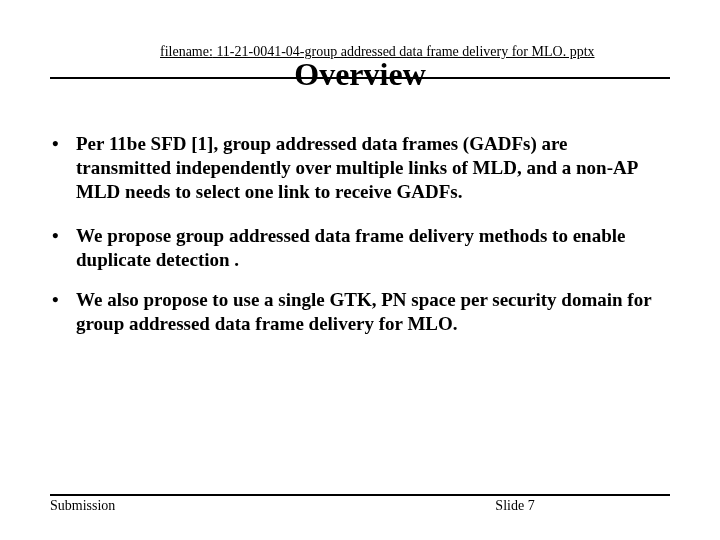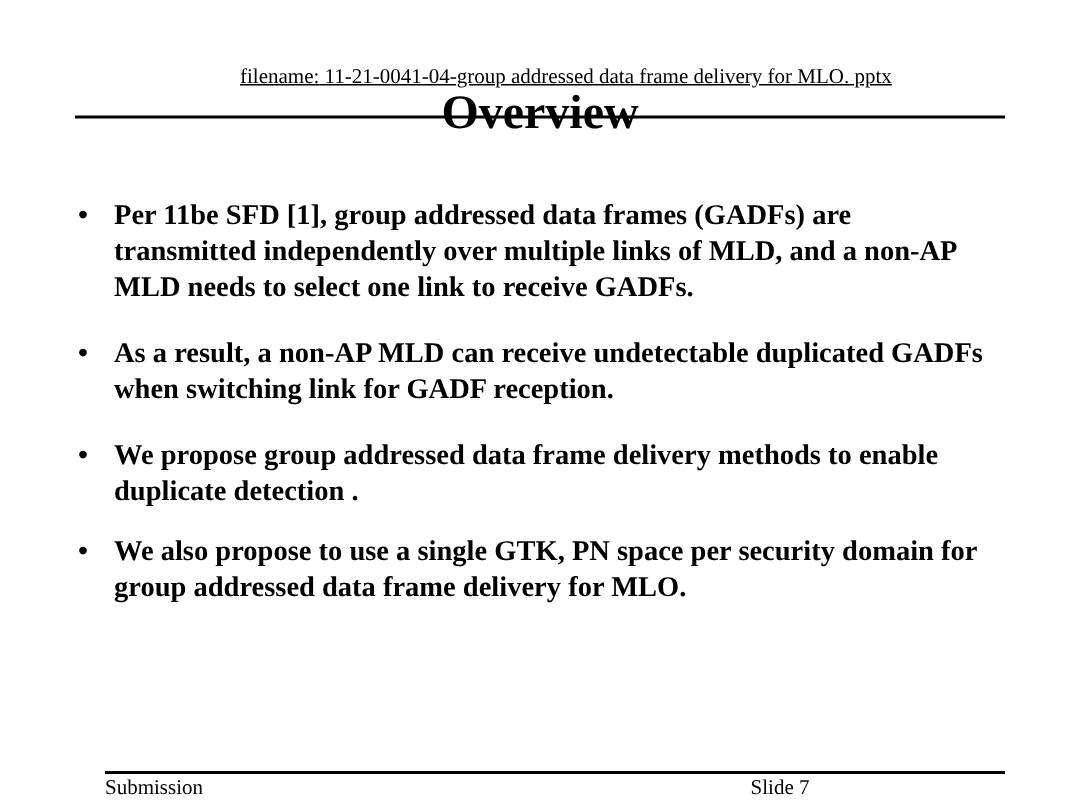--- a/index.html
+++ b/index.html
@@ -62,27 +62,26 @@
       position: absolute;
       left: 2px;
       top: 0;
       font-size: 19px;
     }
     ul.bullets > li.tight {
       margin-bottom: 16px;
     }
     .footer {
       position: absolute;
-      bottom: 6px;
+      bottom: 26px;
       left: 50px;
       right: 50px;
       border-top: 2px solid #000;
       font-size: 14px;
       padding-top: 2px;
-      margin-left: 20px;
     }
     .footer-row {
       display: flex;
       justify-content: space-between;
     }
     .footer-left { text-align: left; flex: 1; }
     .footer-center { text-align: center; flex: 1; }
     .footer-right { text-align: right; flex: 1; }
   </style>
 </head>
@@ -90,21 +89,20 @@
 
 <div class="header">
   <span class="fn-label">filename:</span><span class="fn-value"> 11-21-0041-04-group addressed data frame delivery for MLO. pptx</span>
 </div>
 
 <div class="title">Overview</div>
 
 <div class="content">
   <ul class="bullets">
     <li>Per 11be SFD [1], group addressed data frames (GADFs) are transmitted independently over multiple links of MLD, and a non-AP MLD needs to select one link to receive GADFs.</li>
-    <li>As a result, a non-AP MLD can receive undetectable duplicated GADFs when switching link for GADF reception.</li>
     <li class="tight">We propose group addressed data frame delivery methods to enable duplicate detection .</li>
     <li>We also propose to use a single GTK, PN space per security domain for group addressed data frame delivery for MLO.</li>
   </ul>
 </div>
 
 <div class="footer">
   <div class="footer-row">
     <div class="footer-left">Submission</div>
     <div class="footer-center">Slide 7</div>
   </div>

